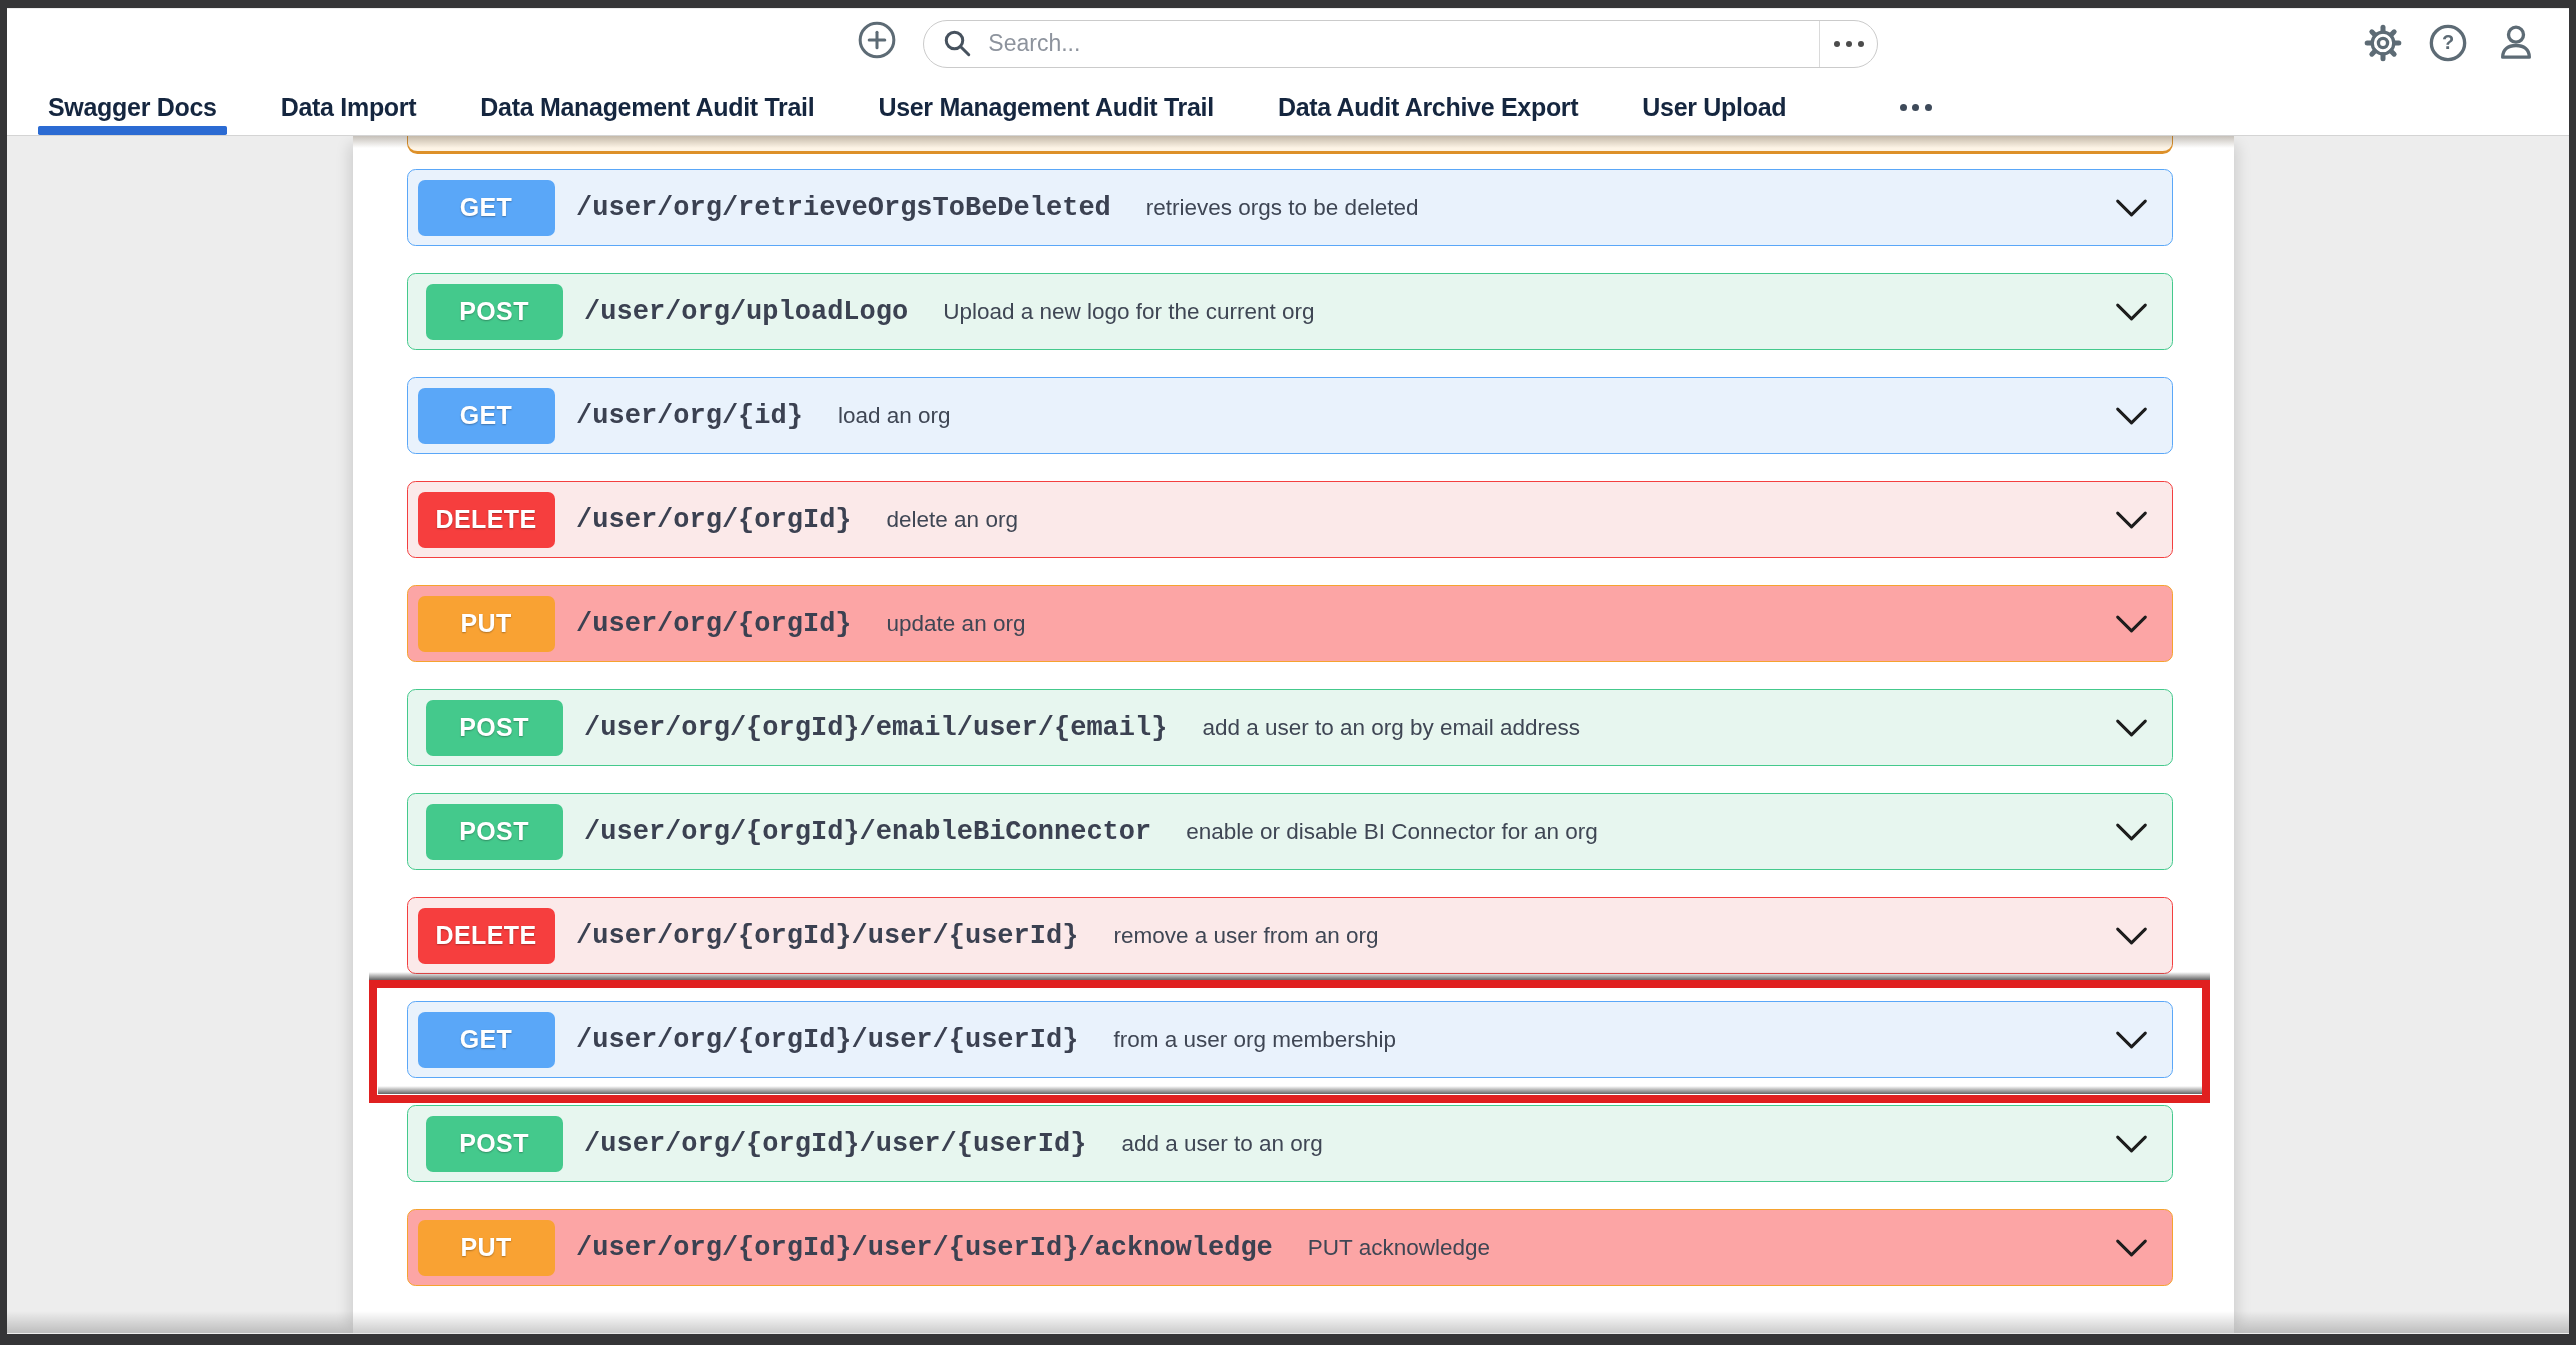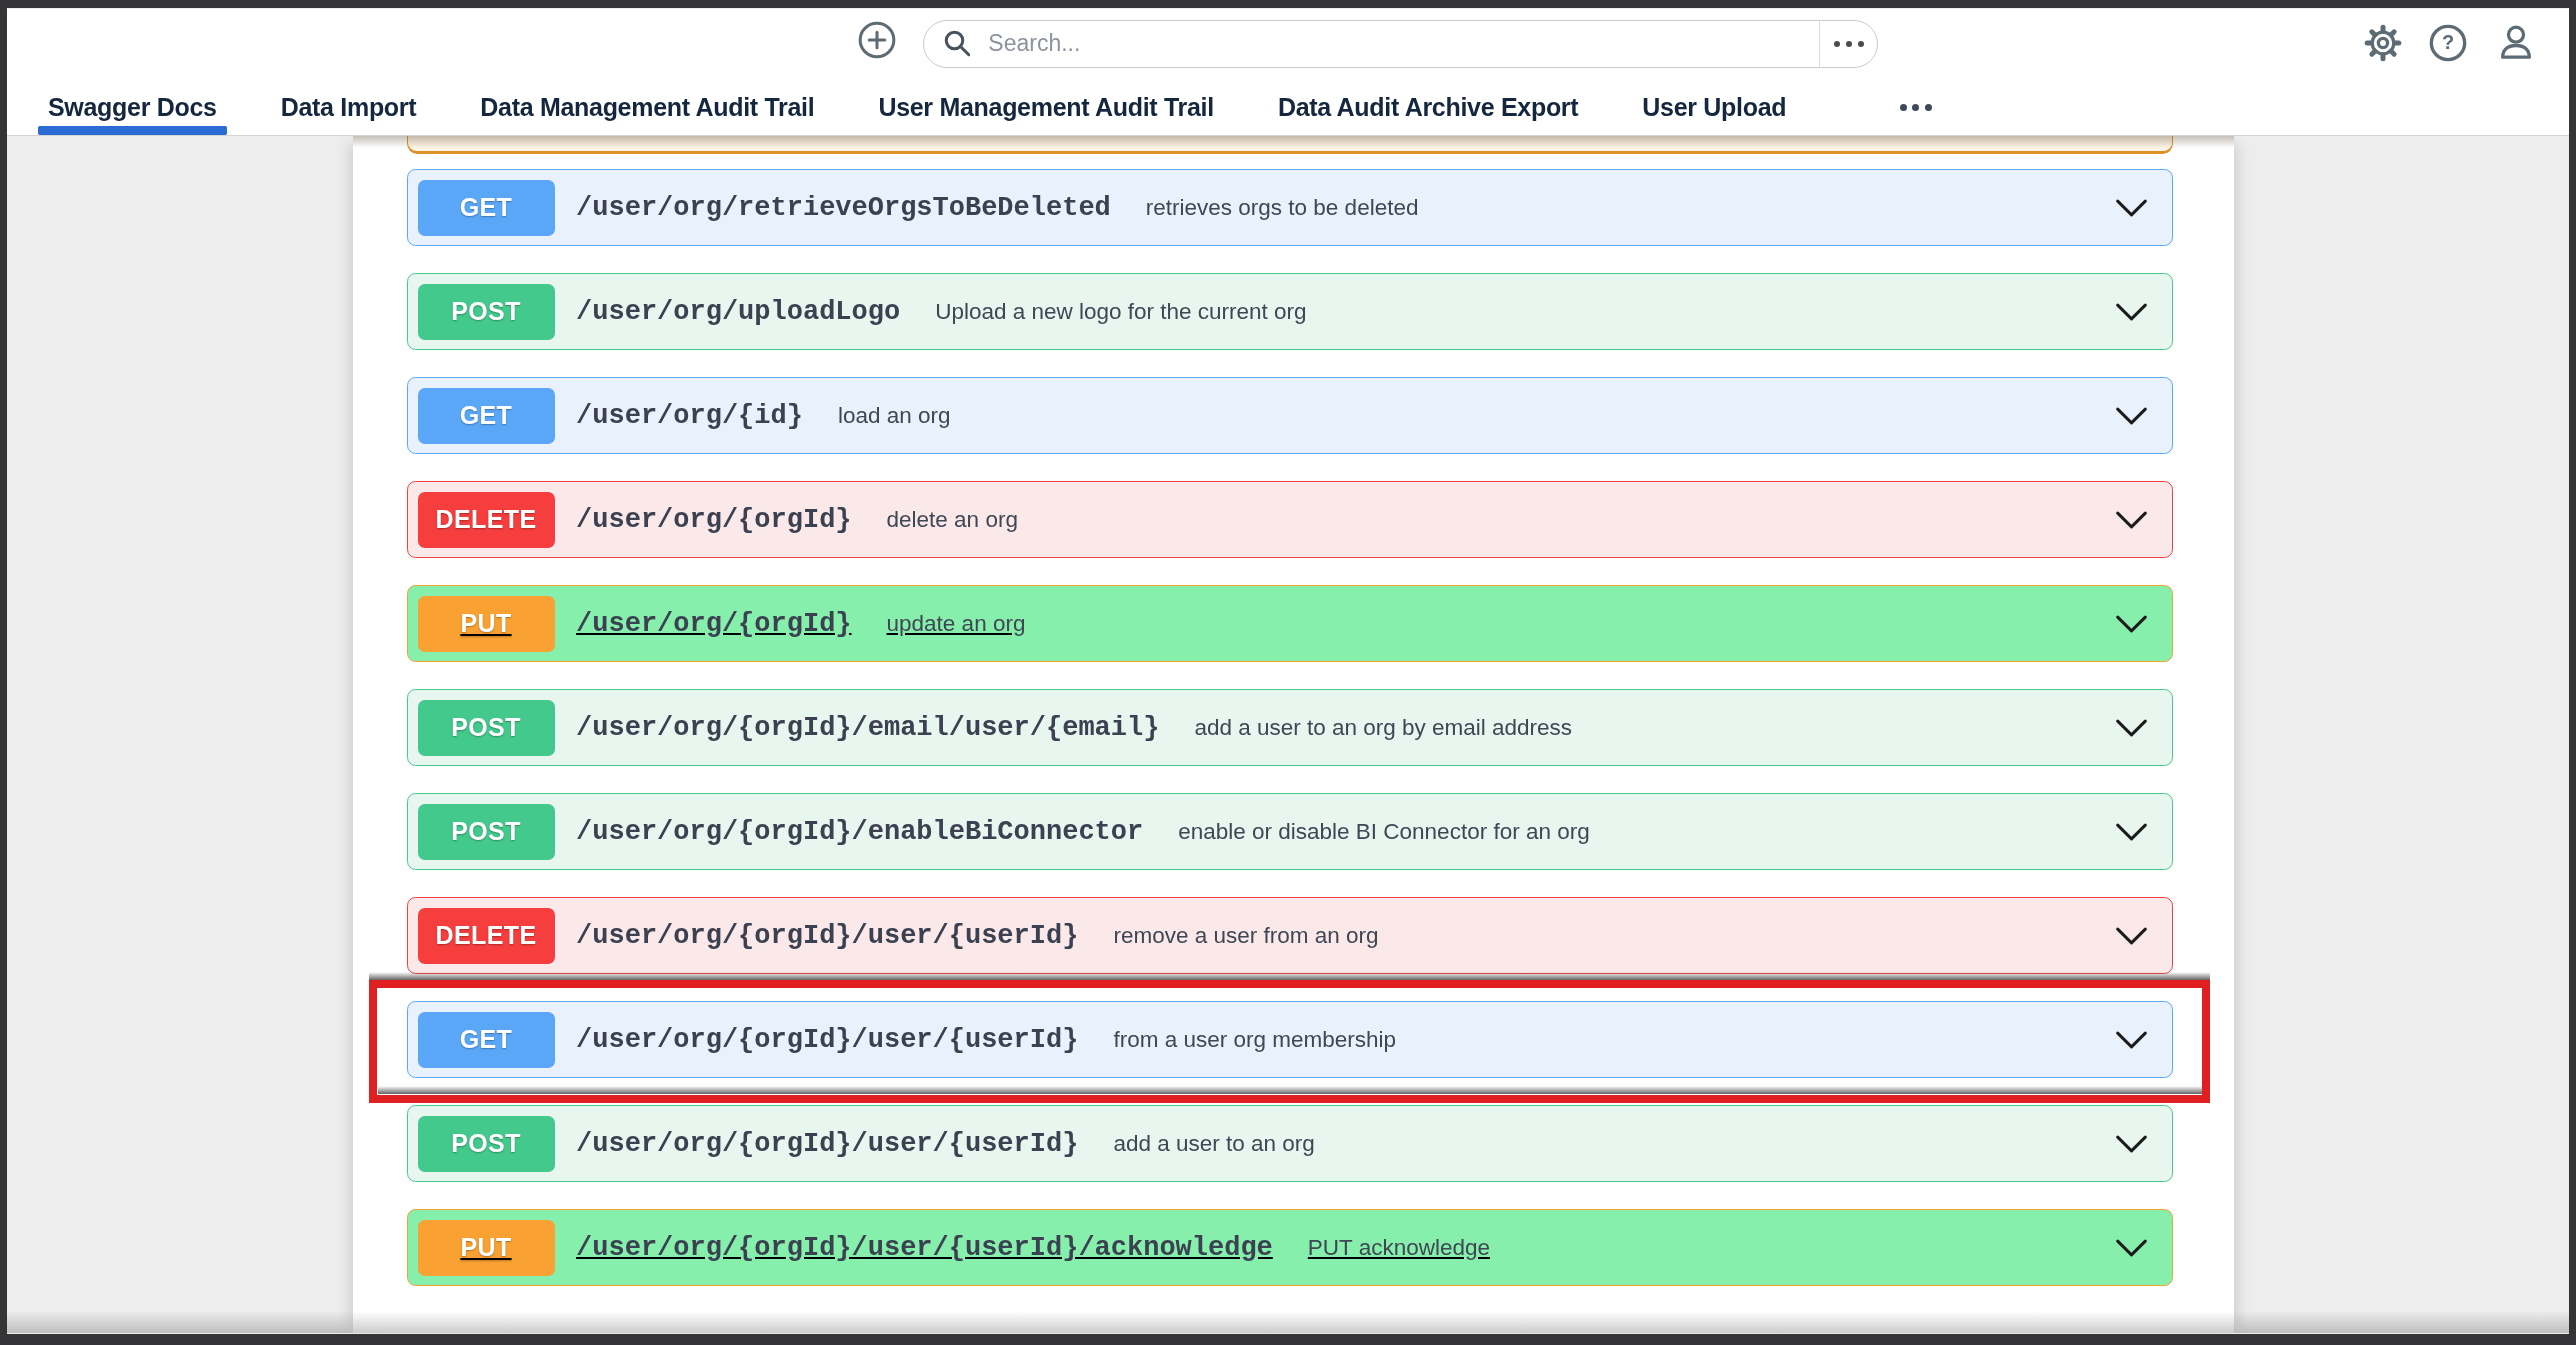--- a/index.html
+++ b/index.html
@@ -43,23 +43,23 @@
   .rows{position:absolute;left:54px;top:33px;width:1766px;}
   .api-row{position:relative;height:77px;margin-bottom:27px;border:1.7px solid;border-radius:8.6px;
          display:flex;align-items:center;box-sizing:border-box;cursor:pointer;}
   .badge{width:137px;height:56px;margin-left:9.5px;border-radius:7px;color:#fff;font-weight:bold;
          font-size:25px;display:flex;align-items:center;justify-content:center;
          text-shadow:0 0.9px 1.7px rgba(0,0,0,.3);letter-spacing:0.4px;flex:0 0 auto;}
   .path{margin-left:21.6px;font-family:"Liberation Mono",monospace;font-weight:bold;font-size:27px;color:#3b4151;white-space:nowrap;}
   .desc{margin-left:35px;font-size:22.5px;color:#3f4654;white-space:nowrap;}
   .chev-row{position:absolute;right:24px;top:50%;transform:translateY(-50%);}
   .get{background:#e9f2fc;border-color:#5aa7f8;}    .get .badge{background:#5aa7f8;}
-  .post{background:#e7f6ef;border-color:#44c98c;}   .post .badge{background:#44c98c;}
+  .post{background:#e7f6ef;border-color:#44c98c;padding-left:8px;}   .post .badge{background:#44c98c;}
   .delete{background:#fbe9e9;border-color:#f33f3f;} .delete .badge{background:#f63e3e;}
-  .put{background:#86efac;border-color:#f5a32f;text-decoration:underline;}    .put .badge{background:#f9a233;}
+  .put{background:#fca5a5;border-color:#f5a32f;}    .put .badge{background:#f9a233;}
   
   .hl-box{position:absolute;left:16.4px;top:844px;width:1841px;height:123px;border:8.6px solid #e02020;box-sizing:border-box;z-index:8;pointer-events:none;}
   .hl-shadow-top{position:absolute;left:16.4px;top:836px;width:1841px;height:7.8px;
          background:linear-gradient(rgba(120,120,120,0),rgba(92,92,92,.95));z-index:7;}
   .hl-shadow-bottom{position:absolute;left:25px;top:950px;width:1824px;height:7.8px;
          background:linear-gradient(rgba(120,120,120,0),rgba(92,92,92,.95));z-index:9;}
   .bottom-shadow{position:absolute;left:0;bottom:0;width:100%;height:22.5px;
          background:linear-gradient(rgba(0,0,0,0),rgba(0,0,0,.2));z-index:10;}
   svg{display:block;}
 </style>

